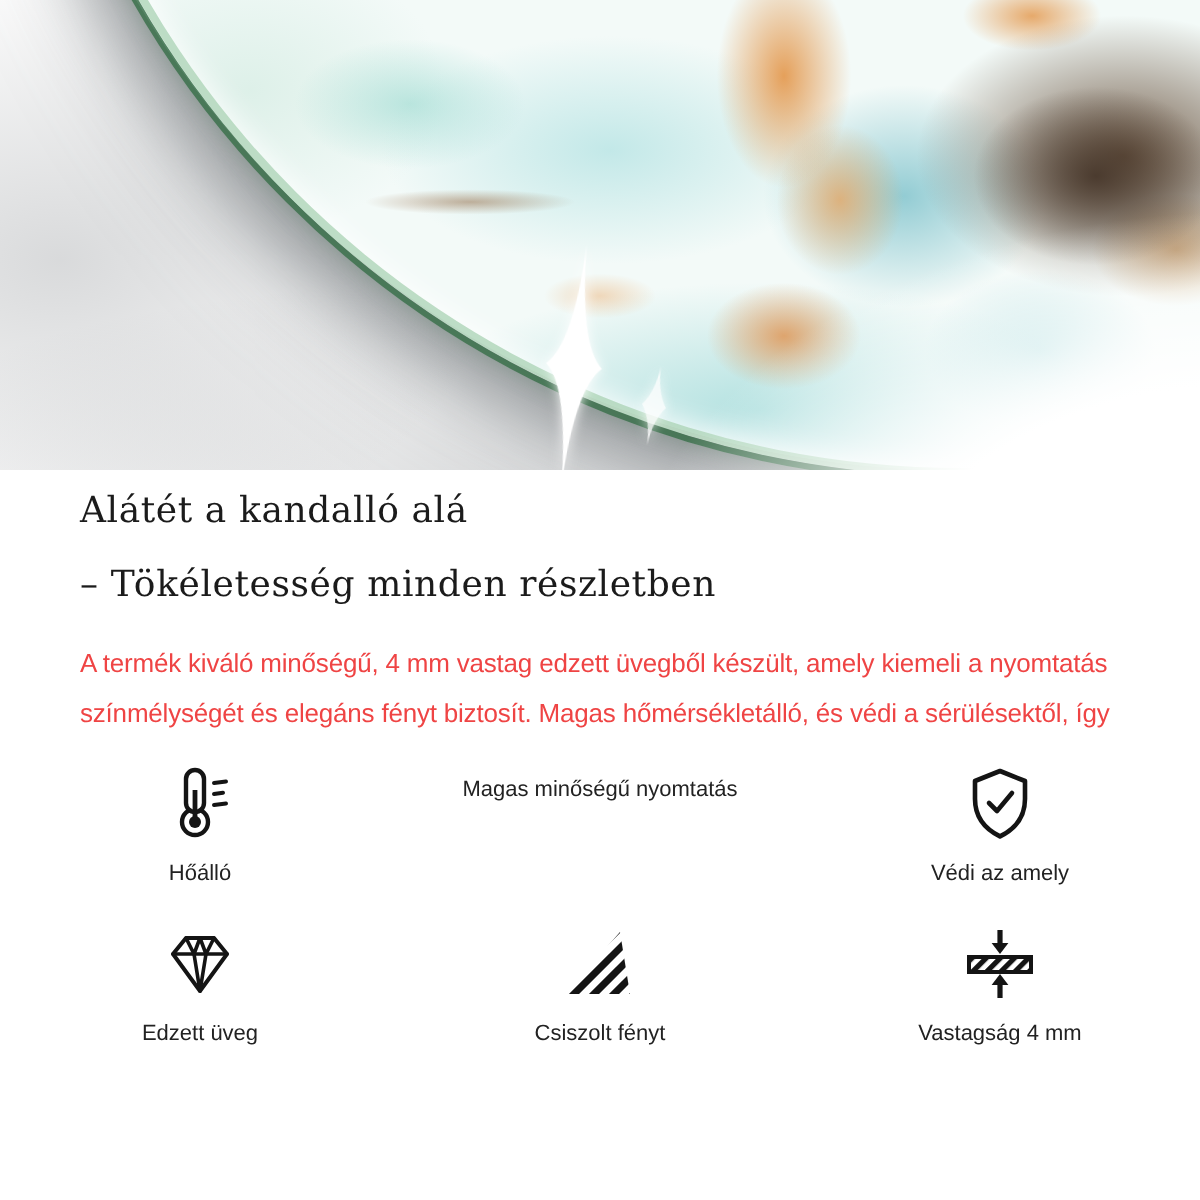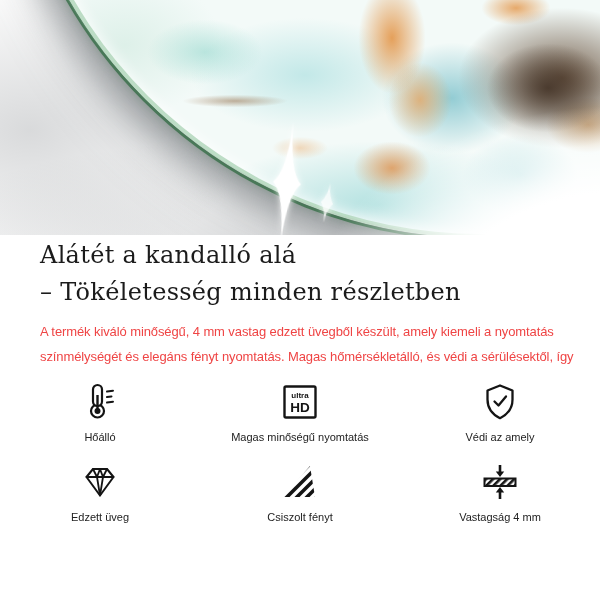--- a/index.html
+++ b/index.html
@@ -39,21 +39,21 @@
     box-shadow: inset 0 0 0 4px rgba(174,212,184,.80), inset 0 0 14px 5px rgba(255,255,255,.85),
                 0 0 10px rgba(70,120,85,.30); }
   .glass-fade { position:absolute; inset:0;
     background: radial-gradient(ellipse 430px 280px at 625px 310px, #fff 42%, rgba(255,255,255,0) 73%); }
   .sparkle { position:absolute; filter: drop-shadow(0 0 3px rgba(255,255,255,.95)); }
   .sparkle-main  { left:268px; top:120px; transform:rotate(6deg); }
   .sparkle-small { left:319px; top:183px; transform:rotate(10deg); opacity:.8; }
 
   
   h1 { margin:2px 0 0 40px; font-family:"DejaVu Serif", serif; font-weight:400;
-       font-size:24px; line-height:37px; color:#1b1b1b; letter-spacing:.3px; }
+       font-size:18px; line-height:37px; color:#1b1b1b; letter-spacing:.3px; }
   .h-line { display:block; }
   .desc { margin:8px 0 0 40px; font-size:13px; line-height:25px; color:#ef4444; letter-spacing:-0.1px; }
   .desc-line { white-space:nowrap; }
 
   
   .features { margin-top:12px; display:grid; grid-template-columns:repeat(3,1fr); }
   .feature { display:flex; flex-direction:column; align-items:center; margin-bottom:18px; }
   .icon-box { height:42px; display:flex; align-items:center; justify-content:center; }
   .feature-label { margin-top:8px; font-size:11px; color:#222; }
   .icon-stroke { stroke:#141414; fill:none; stroke-linecap:round; stroke-linejoin:round; }
@@ -78,21 +78,21 @@
     </svg>
   </div>
 
   <h1>
     <span class="h-line">Alátét a kandalló alá</span>
     <span class="h-line">– Tökéletesség minden részletben</span>
   </h1>
 
   <div class="desc">
     <div class="desc-line">A termék kiváló minőségű, 4 mm vastag edzett üvegből készült, amely kiemeli a nyomtatás</div>
-    <div class="desc-line">színmélységét és elegáns fényt nyomtatás. Magas hőmérsékletálló, és védi a sérülésektől, így</div>
+    <div class="desc-line">színmélységét és elegáns fényt biztosít. Magas hőmérsékletálló, és védi a sérülésektől, így</div>
   </div>
 
   <div class="features">
 
     <div class="feature">
       <div class="icon-box">
         <svg width="40" height="40" viewBox="0 0 40 40">
           <circle class="icon-stroke" cx="17.5" cy="29" r="6.5" stroke-width="2.2"></circle>
           <rect x="13" y="3" width="9" height="21" rx="4.5" fill="#ffffff" stroke="#141414" stroke-width="2.2"></rect>
           <circle cx="17.5" cy="29" r="3" fill="#141414"></circle>
@@ -101,27 +101,20 @@
             <path d="M27 9.5 L33 8.7"></path>
             <path d="M27 15 L31.5 14.4"></path>
             <path d="M27 20.5 L33 19.7"></path>
           </g>
         </svg>
       </div>
       <div class="feature-label">Hőálló</div>
     </div>
 
     <div class="feature">
-      <div class="icon-box">
-        <svg width="40" height="40" viewBox="0 0 40 40">
-          <rect class="icon-stroke" x="4.5" y="4.5" width="31" height="31" rx="1.5" stroke-width="2.4"></rect>
-          <text class="hd-text" x="20" y="16" font-size="8" text-anchor="middle">ultra</text>
-          <text class="hd-text" x="20" y="29.5" font-size="13.5" text-anchor="middle">HD</text>
-        </svg>
-      </div>
       <div class="feature-label">Magas minőségű nyomtatás</div>
     </div>
 
     <div class="feature">
       <div class="icon-box">
         <svg width="40" height="40" viewBox="0 0 40 40">
           <path class="icon-stroke" stroke-width="2.3" d="M20 3.5 L32.5 8.5 L32.5 17.5 C32.5 26.5 27.5 32.5 20 36.2 C12.5 32.5 7.5 26.5 7.5 17.5 L7.5 8.5 Z"></path>
           <path class="icon-stroke" stroke-width="2.3" d="M14.5 19.5 L18.5 23.5 L26 14.5"></path>
         </svg>
       </div>

